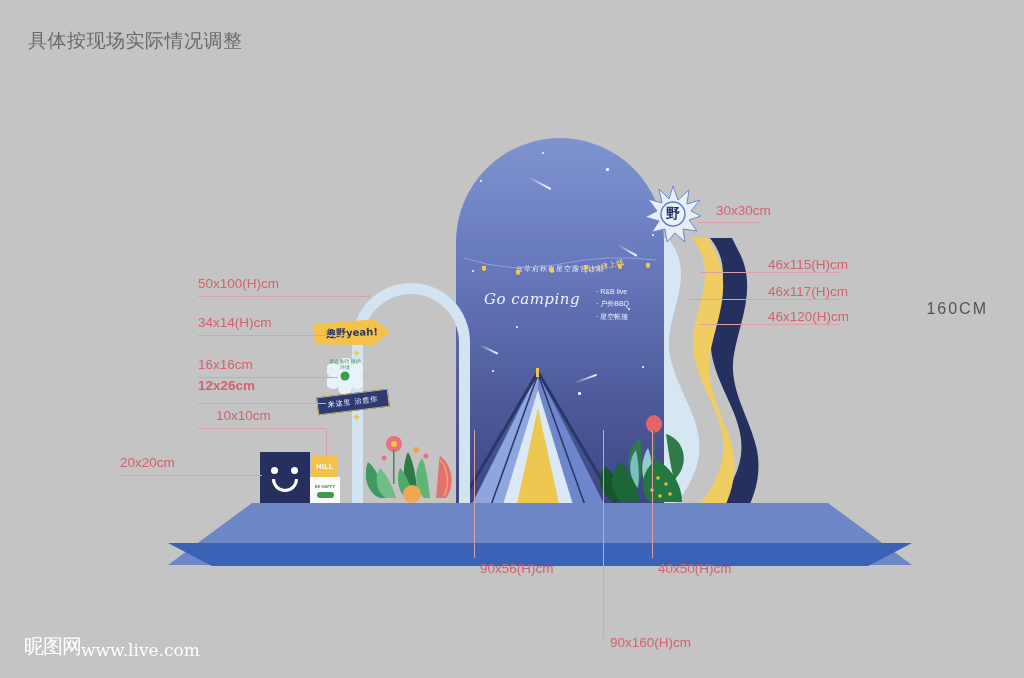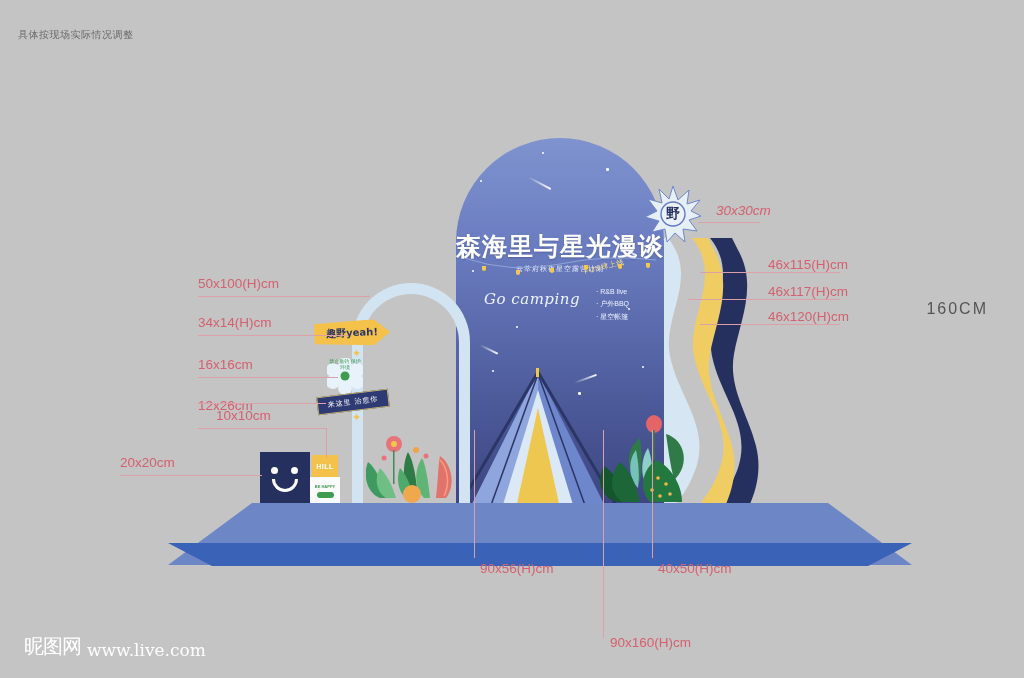--- a/index.html
+++ b/index.html
@@ -5,22 +5,22 @@
   * { box-sizing: border-box; margin: 0; padding: 0; }
   html, body {
     width: 1024px; height: 678px;
     background: #c4c4c4;
     font-family: "Liberation Sans", "DejaVu Sans", sans-serif;
     overflow: hidden;
   }
   #stage { position: relative; width: 1024px; height: 678px; background: #c4c4c4; }
 
   .note-top {
-    position: absolute; left: 18px; top: 28px;
-    font-size: 10px; color: #6a6a6a; letter-spacing: .5px;
+    position: absolute; left: 28px; top: 28px;
+    font-size: 19px; color: #6a6a6a; letter-spacing: .5px;
   }
 
   
   .dim { position: absolute; color: #d4616e; font-size: 13.5px; white-space: nowrap; }
   .dim-line-h { position: absolute; height: 1px; background: #dba0a8; }
   .dim-line-v { position: absolute; width: 1px; background: #dba0a8; }
   .label-160 {
     position: absolute; right: 36px; top: 300px;
     color: #555; font-size: 16px; letter-spacing: 2px;
   }
@@ -157,21 +157,21 @@
   .starburst-label {
     position: absolute; left: 0; top: 0; width: 56px; height: 56px;
     display: flex; align-items: center; justify-content: center;
     font-size: 14px; font-weight: bold; color: #25305e;
     font-family: "DejaVu Sans", sans-serif;
   }
 
   
   .wm {
     position: absolute; left: 24px; bottom: 18px;
-    display: flex; align-items: flex-end; gap: 6px;
+    display: flex; align-items: flex-end; 
   }
   .wm-cn { font-size: 20px; color: #ffffff; font-family: "DejaVu Sans", sans-serif; letter-spacing: -1px; }
   .wm-url { font-size: 17px; color: #fefefe; font-family: "DejaVu Serif", serif; }
   .id-badge {
     position: absolute; right: 16px; bottom: 22px;
     background: #b2b2b2; color: #f4f4f4;
     font-size: 11.5px; padding: 3px 8px; letter-spacing: .3px;
   }
 </style>
 </head>
@@ -209,21 +209,20 @@
       <div class="star" style="left:186px; top:228px; width:2px; height:2px;"></div>
       <div class="star" style="left:86px; top:14px; width:2px; height:2px;"></div>
       <div class="star" style="left:16px; top:132px; width:2px; height:2px;"></div>
       <div class="star" style="left:196px; top:96px; width:2px; height:2px;"></div>
 
       <div class="shoot" style="left:72px; top:38px; width:26px; transform:rotate(28deg);"></div>
       <div class="shoot" style="left:162px; top:106px; width:22px; transform:rotate(30deg);"></div>
       <div class="shoot" style="left:24px; top:206px; width:20px; transform:rotate(26deg);"></div>
       <div class="shoot" style="left:118px; top:244px; width:24px; transform:rotate(-20deg);"></div>
 
-      <div class="title-cn">森海里与星光漫谈</div>
       <div class="title-sub">云萃府秋夜星空露营计划</div>
       <div class="title-fun">FUN肆上线</div>
 
       <div class="lights">
         <svg width="192" height="18" viewBox="0 0 192 18" style="position:absolute;left:0;top:0;">
           <path d="M0 2 Q48 18 96 8 T192 4" stroke="#8ea3d8" stroke-width="1" fill="none"></path>
         </svg>
         <div class="bulb" style="left:18px; top:10px;"></div>
         <div class="bulb" style="left:52px; top:14px;"></div>
         <div class="bulb" style="left:86px; top:12px;"></div>
@@ -349,31 +348,31 @@
 
   <div class="dim" style="left:198px; top:276px;">50x100(H)cm</div>
   <div class="dim-line-h" style="left:198px; top:296px; width:172px;"></div>
 
   <div class="dim" style="left:198px; top:315px;">34x14(H)cm</div>
   <div class="dim-line-h" style="left:198px; top:335px; width:150px;"></div>
 
   <div class="dim" style="left:198px; top:357px;">16x16cm</div>
   <div class="dim-line-h" style="left:198px; top:377px; width:140px;"></div>
 
-  <div class="dim" style="left:198px; top:398px;">12x26cm</div>
+  <div class="dim" style="left:198px; top:378px;font-weight:bold;">12x26cm</div>
   <div class="dim-line-h" style="left:198px; top:403px; width:128px;"></div>
 
   <div class="dim" style="left:216px; top:408px;">10x10cm</div>
   <div class="dim-line-h" style="left:198px; top:428px; width:128px;"></div>
   <div class="dim-line-v" style="left:326px; top:428px; height:30px;"></div>
 
   <div class="dim" style="left:120px; top:455px;">20x20cm</div>
   <div class="dim-line-h" style="left:120px; top:475px; width:142px;"></div>
 
-  <div class="dim" style="left:716px; top:203px;font-style:italic;">30x30cm</div>
+  <div class="dim" style="left:716px; top:203px;">30x30cm</div>
   <div class="dim-line-h" style="left:698px; top:222px; width:62px;"></div>
 
   <div class="dim" style="left:768px; top:257px;">46x115(H)cm</div>
   <div class="dim-line-h" style="left:700px; top:272px; width:140px;"></div>
 
   <div class="dim" style="left:768px; top:284px;">46x117(H)cm</div>
   <div class="dim-line-h" style="left:688px; top:299px; width:152px;"></div>
 
   <div class="dim" style="left:768px; top:309px;">46x120(H)cm</div>
   <div class="dim-line-h" style="left:700px; top:324px; width:140px;"></div>

